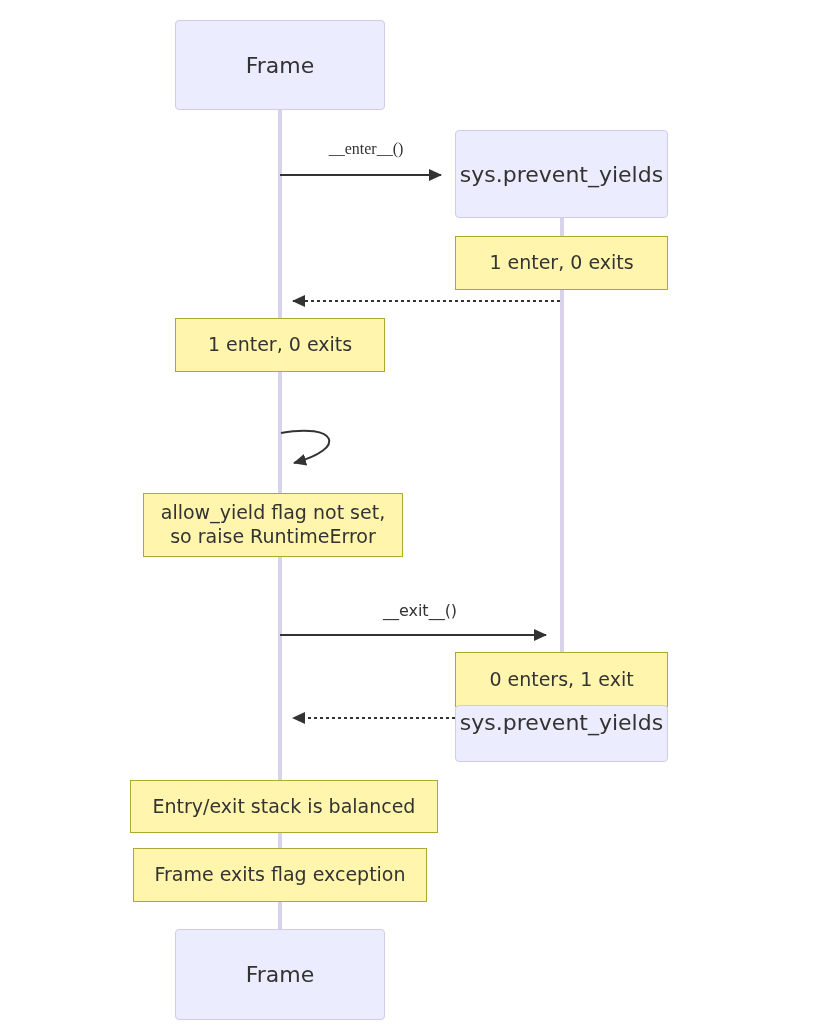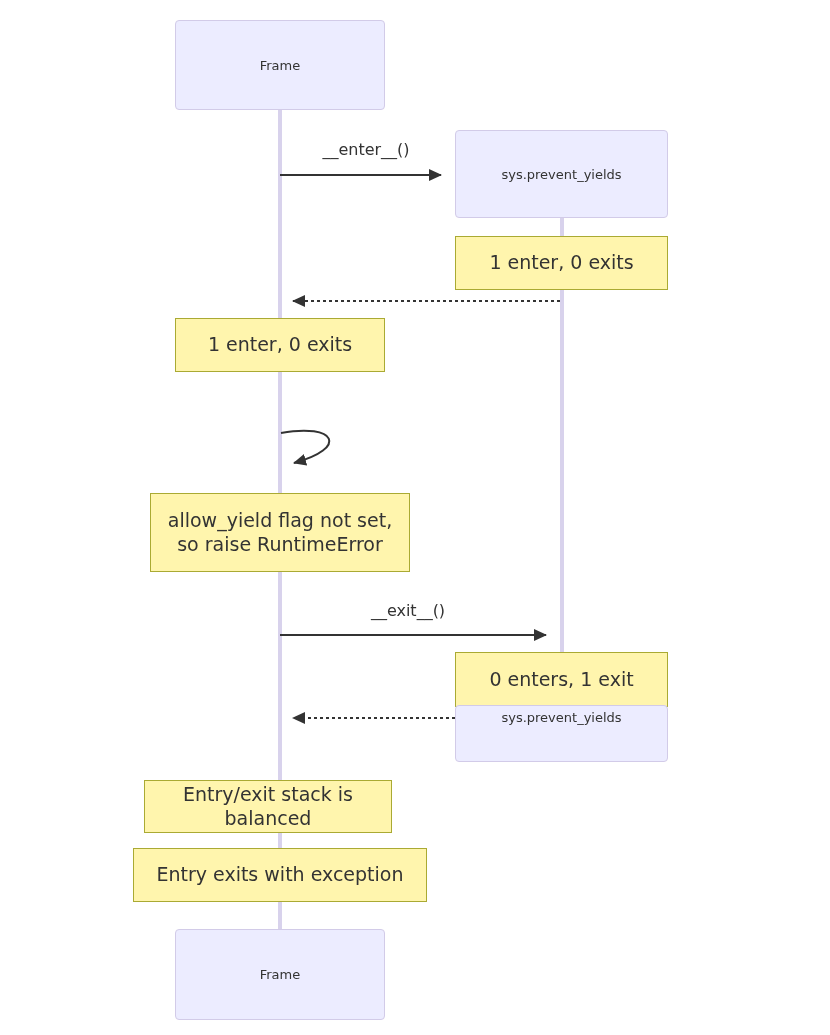--- a/index.html
+++ b/index.html
@@ -5,21 +5,21 @@
   html,body{margin:0;padding:0;background:#ffffff;}
   .canvas{
     position:relative;width:830px;height:1035px;background:#ffffff;overflow:hidden;
     font-family:"DejaVu Sans","Liberation Sans",sans-serif;color:var(--text,#333333);
   }
   .lifeline{position:absolute;width:4px;background:var(--lifeline,#d8d2ec);}
   .actor{
     position:absolute;background:var(--actor-fill,#ececff);
     border:1px solid var(--actor-border,#d2cbe8);border-radius:4px;
     display:flex;align-items:center;justify-content:center;
-    font-size:13px;color:var(--text,#333333);box-sizing:border-box;
+    font-size:22px;color:var(--text,#333333);box-sizing:border-box;
   }
   .actor.text-top{align-items:flex-start;padding-top:4px;}
   .note{
     position:absolute;background:var(--note-fill,#fff5ad);
     border:1px solid var(--note-border,#aaaa33);
     display:flex;align-items:center;justify-content:center;
     font-size:19px;text-align:center;white-space:pre-line;
     color:var(--text,#333333);box-sizing:border-box;line-height:1.25;
   }
   .msg-label{
@@ -33,33 +33,33 @@
 </head>
 <body>
 
 <div class="canvas">
 
   <div class="lifeline" style="left:278px;top:110px;height:819px;"></div>
   <div class="lifeline" style="left:560px;top:218px;height:487px;"></div>
 
   <div class="note" style="left:455px;top:236px;width:213px;height:54px;">1 enter, 0 exits</div>
   <div class="note" style="left:175px;top:318px;width:210px;height:54px;">1 enter, 0 exits</div>
-  <div class="note" style="left:150px;top:493px;width:260px;height:79px;">allow_yield flag not set,
+  <div class="note" style="left:143px;top:493px;width:260px;height:64px;">allow_yield flag not set,
 so raise RuntimeError</div>
   <div class="note" style="left:455px;top:652px;width:213px;height:55px;">0 enters, 1 exit</div>
-  <div class="note" style="left:130px;top:780px;width:248px;height:53px;margin-left:14px;">Entry/exit stack is balanced</div>
-  <div class="note" style="left:133px;top:848px;width:294px;height:54px;">Entry exits with exception</div>
+  <div class="note" style="left:130px;top:780px;width:308px;height:53px;">Entry/exit stack is balanced</div>
+  <div class="note" style="left:133px;top:848px;width:294px;height:54px;">Frame exits flag exception</div>
 
   <div class="actor" style="left:175px;top:20px;width:210px;height:90px;">Frame</div>
   <div class="actor" style="left:455px;top:130px;width:213px;height:88px;">sys.prevent_yields</div>
   <div class="actor text-top" style="left:455px;top:705px;width:213px;height:57px;">sys.prevent_yields</div>
   <div class="actor" style="left:175px;top:929px;width:210px;height:91px;">Frame</div>
 
-  <div class="msg-label" style="left:280px;width:172px;top:140px;">__enter__()</div>
-  <div class="msg-label" style="left:268px;width:280px;top:601px;">__exit__()</div>
+  <div class="msg-label" style="left:280px;width:172px;top:140px;font-family:Liberation Serif, serif;">__enter__()</div>
+  <div class="msg-label" style="left:280px;width:280px;top:601px;">__exit__()</div>
 
   <svg class="overlay" width="830" height="1035" viewBox="0 0 830 1035">
     <defs>
       <marker id="arrow" markerUnits="userSpaceOnUse" markerWidth="14" markerHeight="12" refX="12" refY="6" orient="auto">
         <path class="arrowhead" d="M0,0 L13,6 L0,12 Z"></path>
       </marker>
     </defs>
     <path class="msg-line" d="M280,175 H441" marker-end="url(#arrow)"></path>
     <path class="msg-line dashed" d="M560,301 H293" marker-end="url(#arrow)"></path>
     <path class="msg-line" d="M281,433 C336,423 349,448 294,463" marker-end="url(#arrow)"></path>

